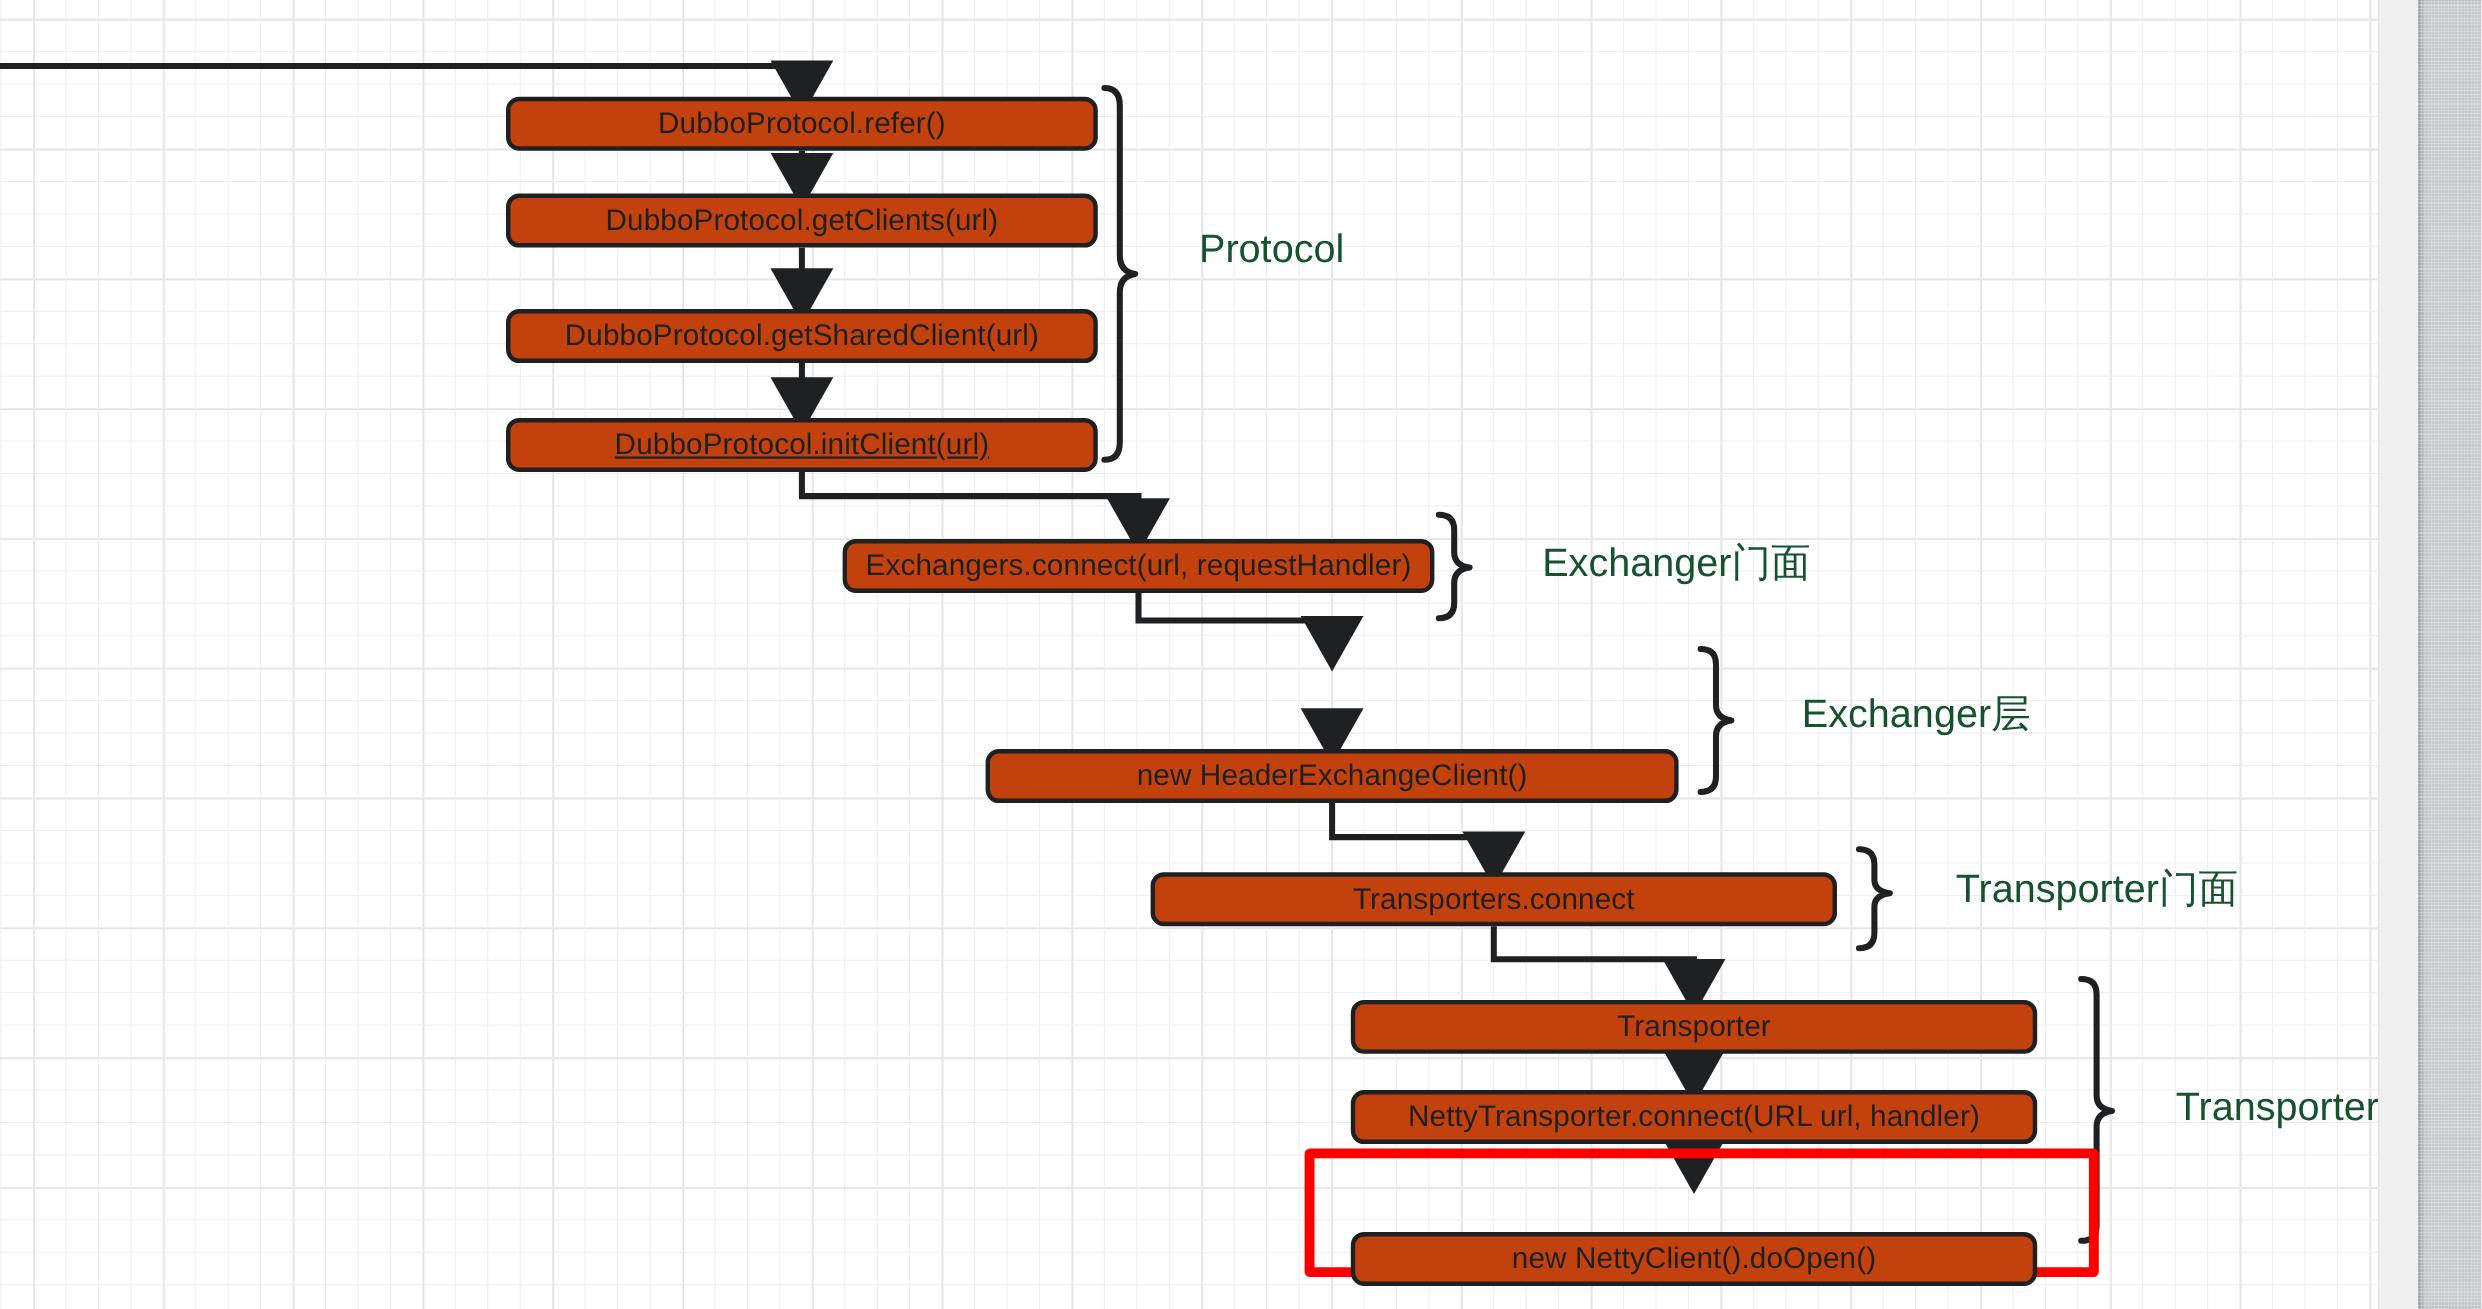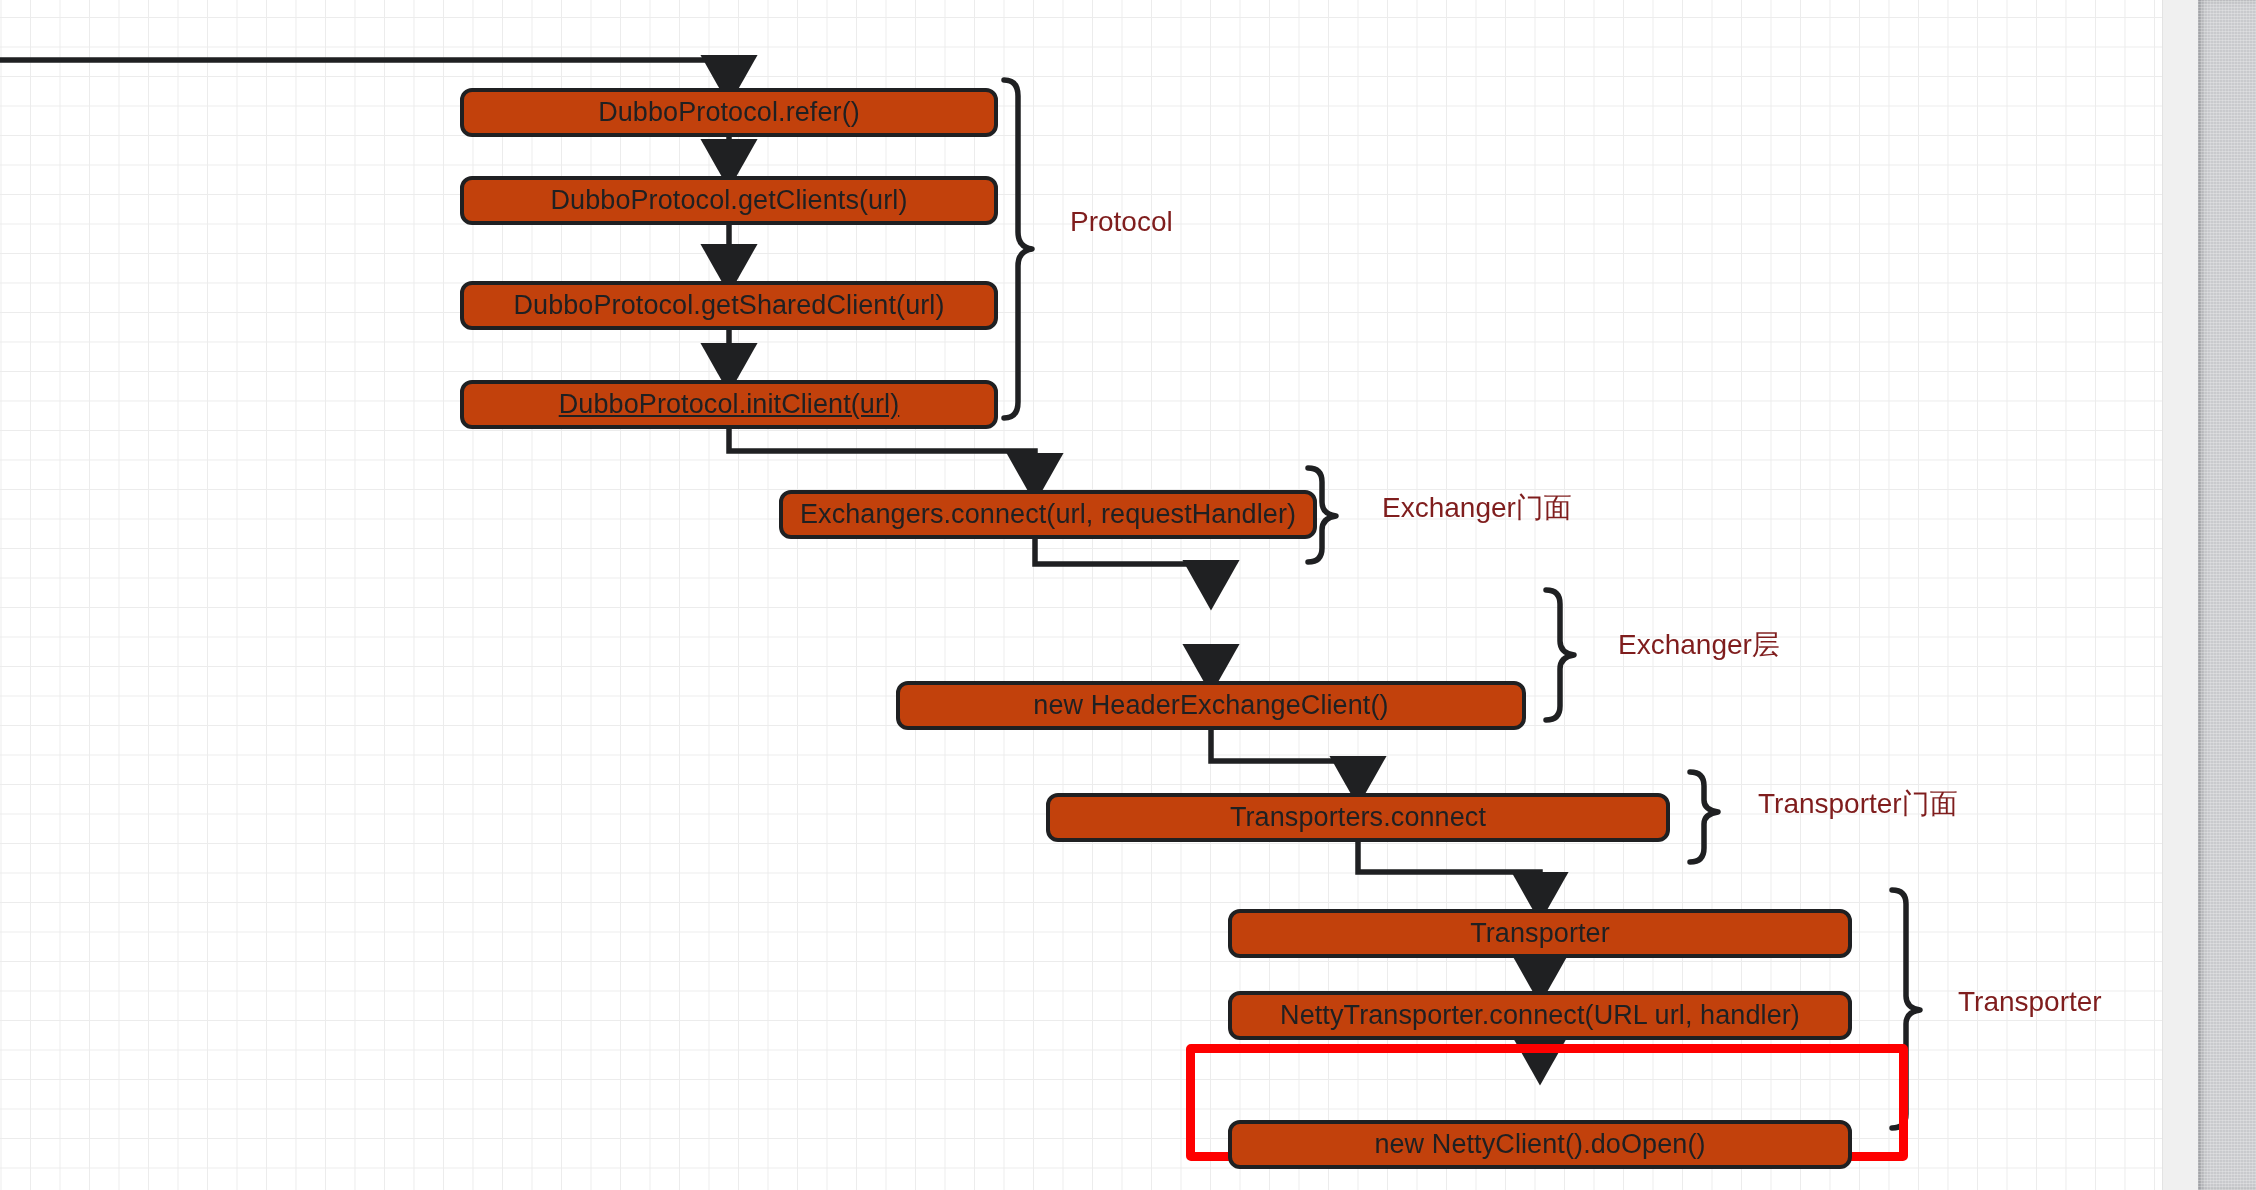--- a/index.html
+++ b/index.html
@@ -92,24 +92,25 @@
     color: #1f2022;
     font-size: 27px;
     line-height: 1;
     letter-spacing: .1px;
     white-space: nowrap;
   }
 
   
   .group-label {
     position: absolute;
-    color: #7f1d1d;
-    font-size: 28px;
+    color: #14532d;
+    font-size: 36px;
     line-height: 1;
     white-space: nowrap;
+    margin-left: 20px;
   }
 
   
   #highlight-rect {
     position: absolute;
     box-sizing: border-box;
     border: 9px solid #fe0000;
     border-radius: 5px;
     background: transparent;
   }
@@ -163,21 +164,21 @@
   </svg>
 
   <div class="node" style="left:460px;  top:88px;   width:538px; height:49px;">DubboProtocol.refer()</div>
 
   <div class="node" style="left:460px;  top:281px;  width:538px; height:49px;">DubboProtocol.getSharedClient(url)</div>
 
   <div class="node" style="left:460px;  top:176px;  width:538px; height:49px;">DubboProtocol.getClients(url)</div>
 
   <div class="node" style="left:460px;  top:380px;  width:538px; height:49px;text-decoration:underline;">DubboProtocol.initClient(url)</div>
 
-  <div class="node" style="left:766px;  top:490px;  width:538px; height:49px;margin-left:13px;">Exchangers.connect(url, requestHandler)</div>
+  <div class="node" style="left:766px;  top:490px;  width:538px; height:49px;">Exchangers.connect(url, requestHandler)</div>
 
 
   <div class="node" style="left:896px;  top:681px;  width:630px; height:49px;">new HeaderExchangeClient()</div>
 
   <div class="node" style="left:1046px; top:793px;  width:624px; height:49px;">Transporters.connect</div>
 
   <div class="node" style="left:1228px; top:909px;  width:624px; height:49px;">Transporter</div>
 
   <div class="node" style="left:1228px; top:991px;  width:624px; height:49px;">NettyTransporter.connect(URL url, handler)</div>
 

